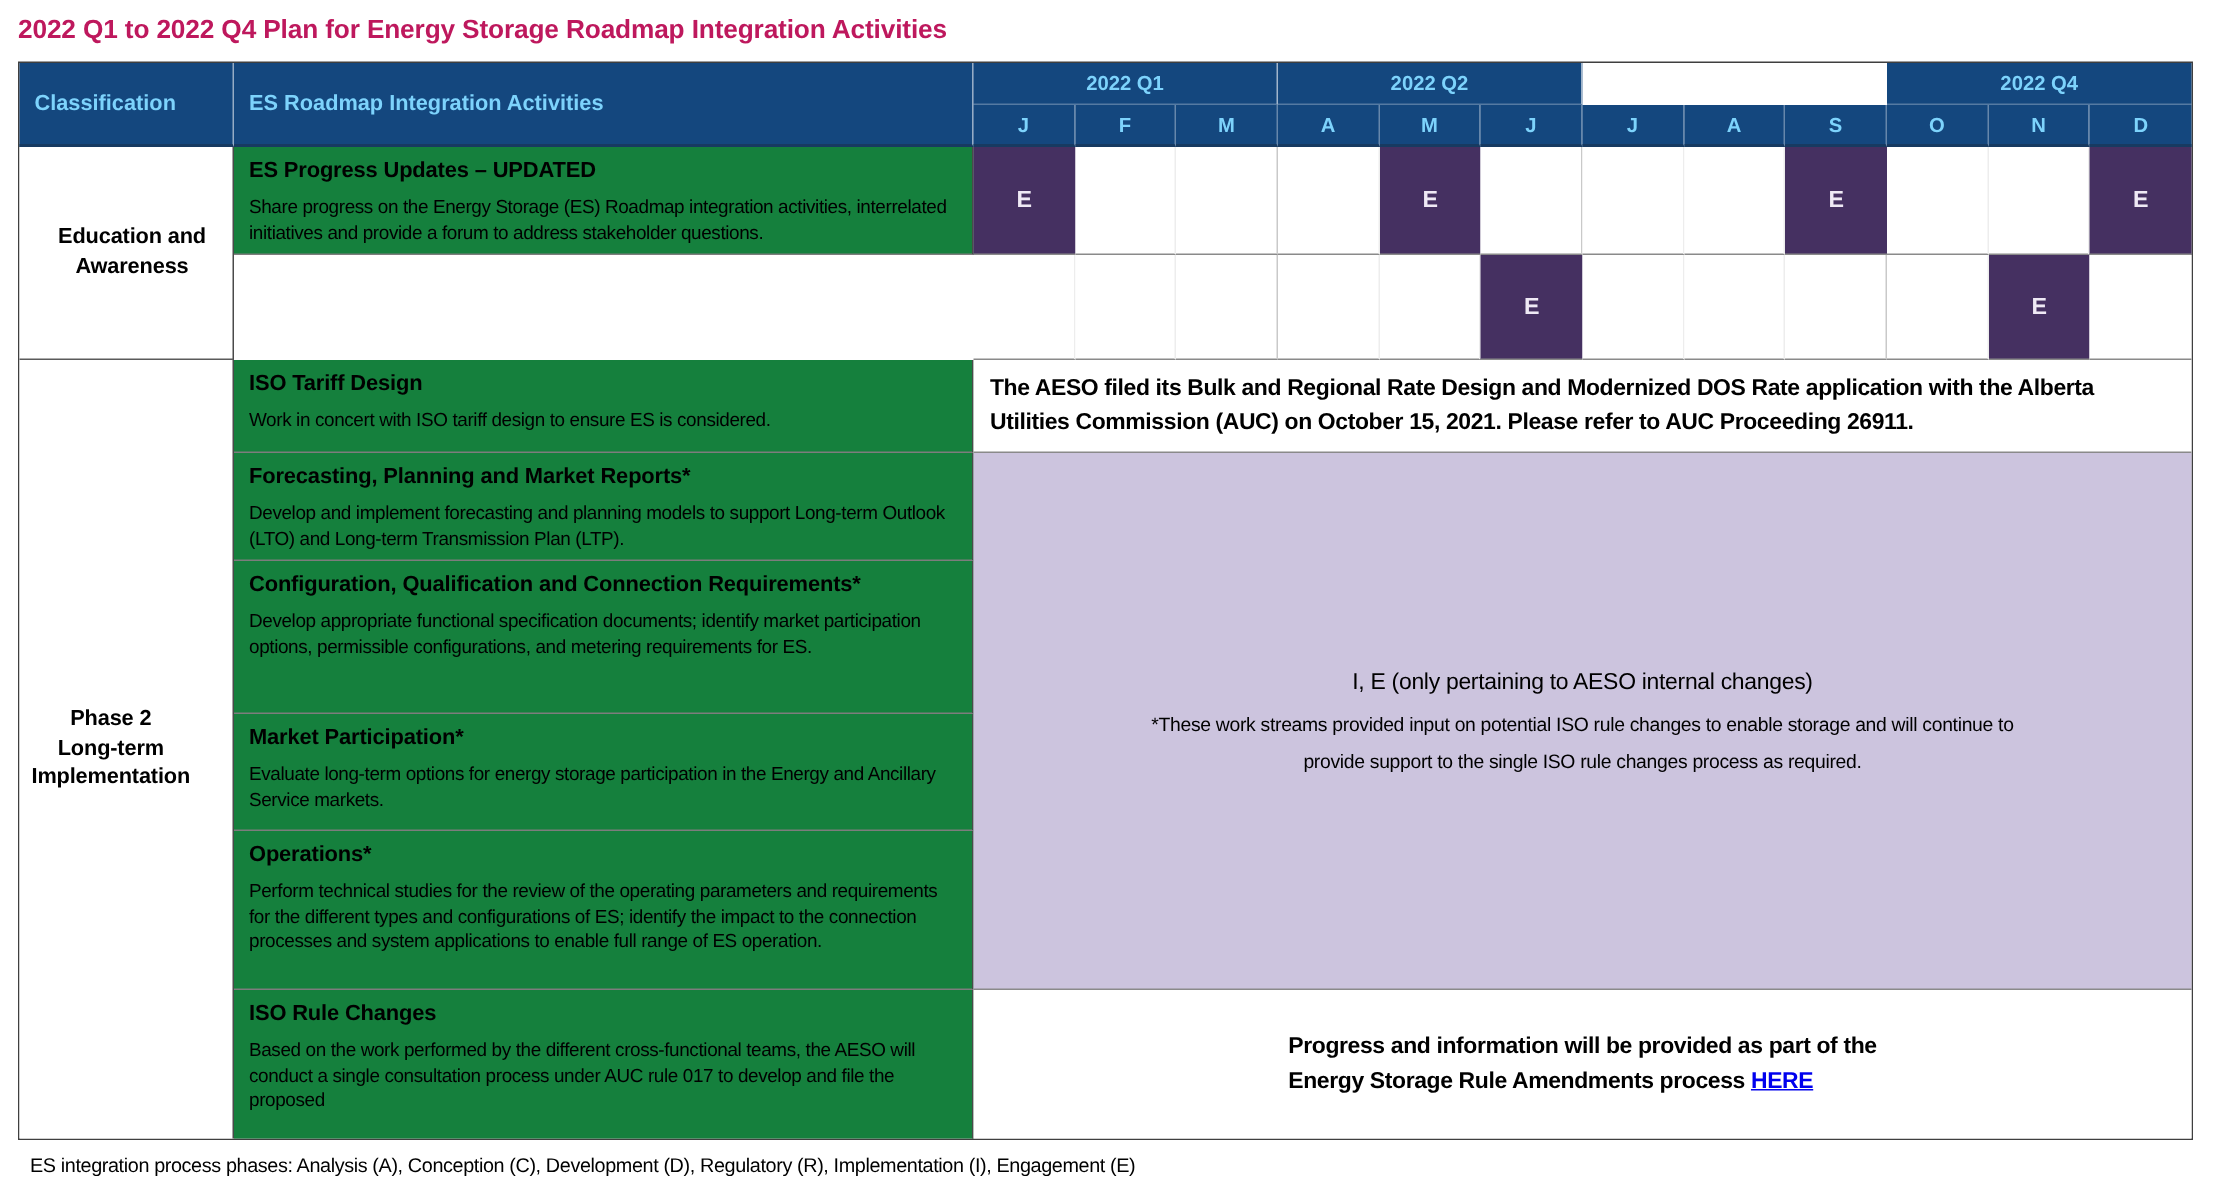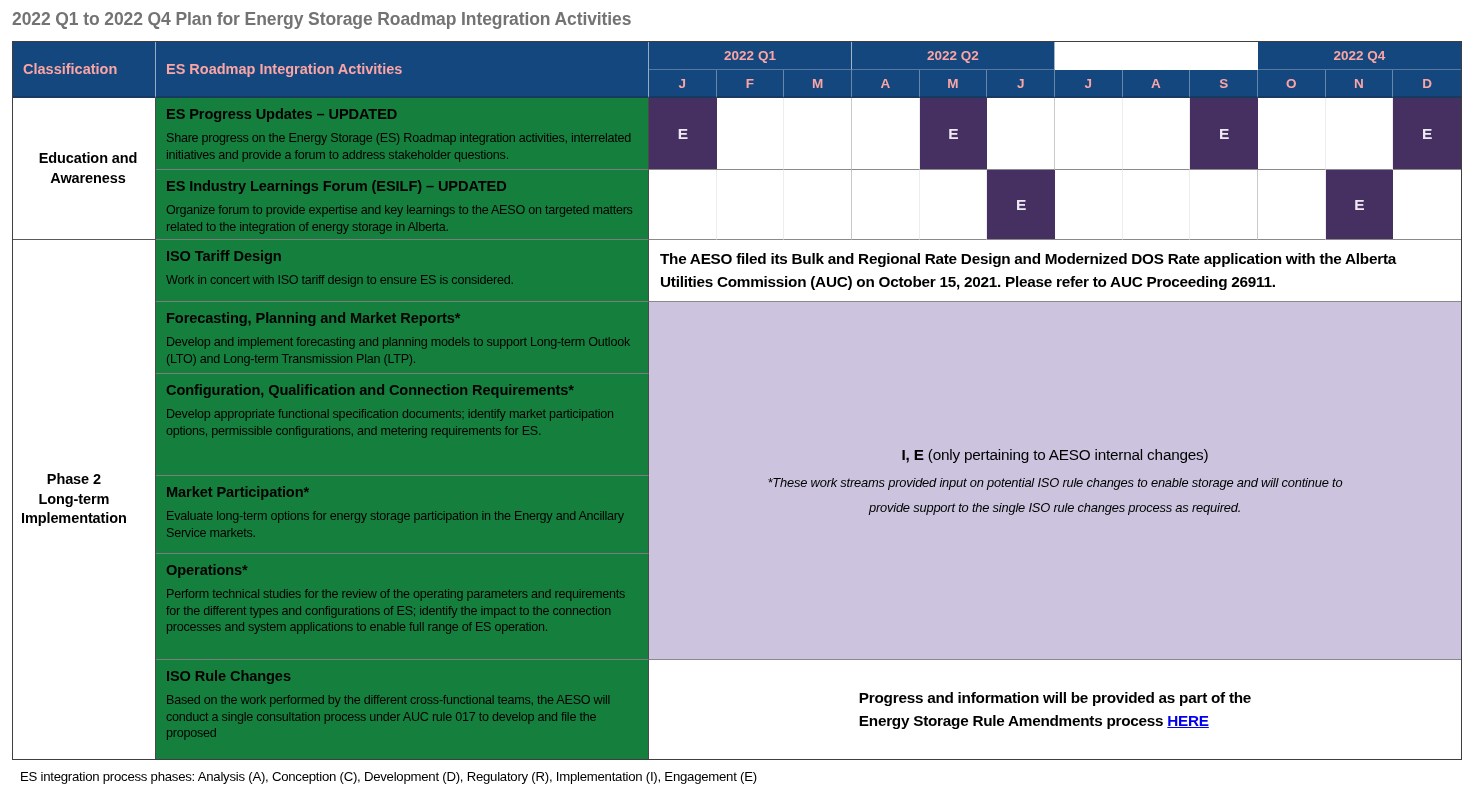--- a/index.html
+++ b/index.html
@@ -1,23 +1,23 @@
 <!DOCTYPE html>
 <html><head>
 <meta charset="utf-8">
 <style>
   html,body{margin:0;padding:0;background:#fff;}
   body{width:1477px;height:787px;font-family:"Liberation Sans",sans-serif;color:#000;overflow:hidden;}
-  .title{color:#737373;font-size:17.5px;font-weight:bold;margin:9px 0 11px 12px;letter-spacing:-0.1px;}
+  .title{color:#be185d;font-size:17.5px;font-weight:bold;margin:9px 0 11px 12px;letter-spacing:-0.1px;}
   .tbl{display:grid;margin-left:12px;width:1450px;
        grid-template-columns:143px 493px repeat(12,1fr);
        grid-template-rows:28px 28px 72px 70px 62px 72px 102px 78px 106px 99px;
        border:1.5px solid #3f3f3f;background:#fff;box-sizing:border-box;}
   
-  .hd{background:#14477e;color:#fca5a5;font-weight:bold;display:flex;align-items:center;box-sizing:border-box;}
+  .hd{background:#14477e;color:#7dd3fc;font-weight:bold;display:flex;align-items:center;box-sizing:border-box;}
   .hd-class{grid-column:1;grid-row:1/3;padding-left:10px;font-size:14.5px;
             border-right:1px solid rgba(255,255,255,.55);border-bottom:2.5px solid #173a61;}
   .hd-act{grid-column:2;grid-row:1/3;padding-left:10px;font-size:14.5px;
           border-right:1px solid rgba(255,255,255,.55);border-bottom:2.5px solid #173a61;}
   .hd-q{grid-row:1;justify-content:center;font-size:13.5px;
         border-right:1px solid rgba(255,255,255,.6);border-bottom:1px solid rgba(255,255,255,.28);}
   .hd-m{grid-row:2;justify-content:center;font-size:13.5px;
         border-right:1px solid rgba(255,255,255,.35);border-bottom:2.5px solid #173a61;}
   .no-r{border-right:none !important;}
   
@@ -37,22 +37,22 @@
   .mc.qend{border-right-color:#c9c9c9;}
   .mc.mark{background:#453061;color:#efe9f5;display:flex;align-items:center;justify-content:center;
            font-weight:bold;font-size:15.5px;border-right:none;}
   
   .note{grid-column:3/15;background:#fff;box-sizing:border-box;border-bottom:1px solid #8a8a8a;
         display:flex;flex-direction:column;align-items:center;justify-content:center;text-align:left;}
   .note .b{font-weight:bold;font-size:15.3px;line-height:1.45;letter-spacing:-0.25px;max-width:790px;}
   .lav{grid-column:3/15;grid-row:6/10;background:#ccc4de;box-sizing:border-box;border-bottom:1px solid #8a8a8a;
        display:flex;flex-direction:column;align-items:center;justify-content:center;text-align:center;}
   .lav .main{font-size:15.3px;letter-spacing:-0.2px;}
-  .lav .main b{font-weight:bold;}
-  .lav .fn{font-style:italic;font-size:12.9px;letter-spacing:-0.2px;margin-top:11px;}
+  .lav .main b{font-weight:normal;}
+  .lav .fn{font-size:12.9px;letter-spacing:-0.2px;margin-top:11px;}
   .lav .fn2{margin-top:10px;}
   .rule{grid-row:10;border-bottom:none;}
   .rule .b{max-width:700px;}
   a.link{color:#0000ee;text-decoration:underline;font-weight:bold;}
   .legend{margin:9px 0 0 20px;font-size:13.2px;letter-spacing:-0.25px;}
 </style>
 </head>
 <body>
 
 <div class="title">2022 Q1 to 2022 Q4 Plan for Energy Storage Roadmap Integration Activities</div>
@@ -78,24 +78,20 @@
   <div class="hd hd-m no-r" style="grid-column:14">D</div>
 
   <div class="cls cls-edu">Education and Awareness</div>
   <div class="cls cls-p2">Phase 2
 Long-term
 Implementation</div>
 
   <div class="act" style="grid-row:3">
     <h3>ES Progress Updates – UPDATED</h3>
     <p>Share progress on the Energy Storage (ES) Roadmap integration activities, interrelated initiatives and provide a forum to address stakeholder questions.</p>
-  </div>
-  <div class="act" style="grid-row:4">
-    <h3>ES Industry Learnings Forum (ESILF) – UPDATED</h3>
-    <p>Organize forum to provide expertise and key learnings to the AESO on targeted matters related to the integration of energy storage in Alberta.</p>
   </div>
   <div class="act" style="grid-row:5">
     <h3>ISO Tariff Design</h3>
     <p>Work in concert with ISO tariff design to ensure ES is considered.</p>
   </div>
   <div class="act" style="grid-row:6">
     <h3>Forecasting, Planning and Market Reports*</h3>
     <p>Develop and implement forecasting and planning models to support Long-term Outlook (LTO) and Long-term Transmission Plan (LTP).</p>
   </div>
   <div class="act" style="grid-row:7">

